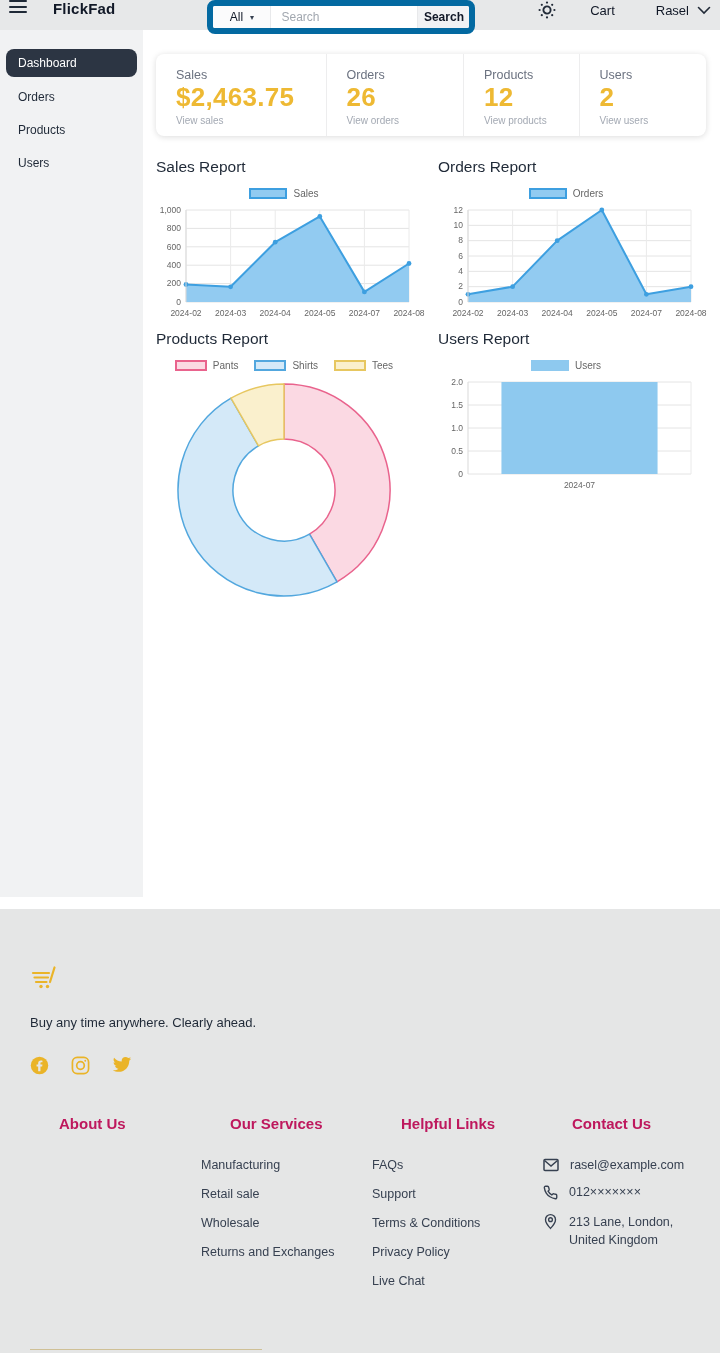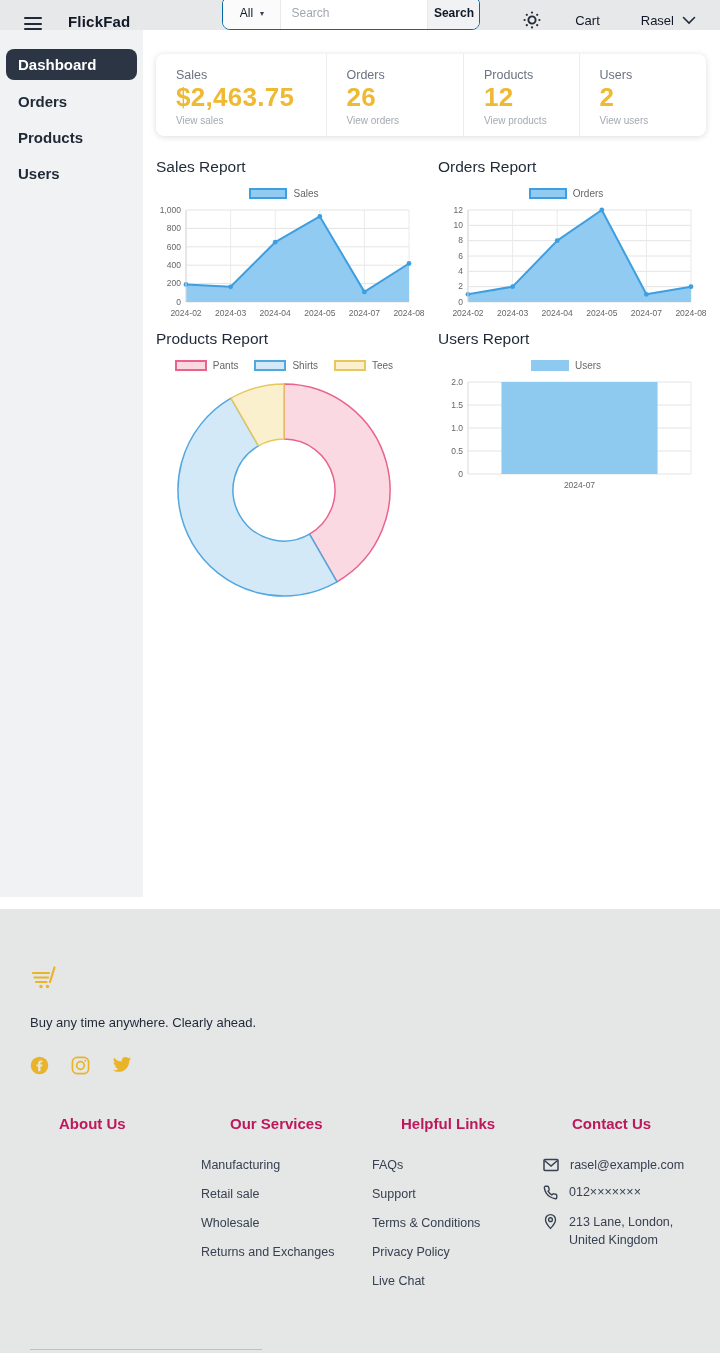--- a/index.html
+++ b/index.html
@@ -1,38 +1,38 @@
 <!DOCTYPE html>
 <html><head>
 <meta charset="utf-8">
 <style>
   * { margin:0; padding:0; box-sizing:border-box; }
   html,body { width:720px; background:#fff; font-family:"Liberation Sans", sans-serif; color:#1f2937; }
   body { height:1369px; overflow:hidden; }
 
   
-  .header { height:30px; background:#e7e8e9; display:flex; align-items:flex-end; padding:0 24px; }
+  .header { height:30px; background:#e7e8e9; display:flex; align-items:flex-start; padding:0 9px; }
   .hamburger { width:18px; cursor:pointer; display:flex; flex-direction:column; gap:3.5px; }
   .hamburger span { height:2px; background:#1f2937; border-radius:1px; }
   .brand { font-size:15px; font-weight:700; color:#111827; margin-left:26px; letter-spacing:.2px; }
-  .searchbar { margin-left:92px; height:34px; display:flex; align-items:stretch; border-radius:8px; overflow:hidden; border:1px solid #0369a1; background:#fff; }
+  .searchbar { margin-left:92px; height:34px; display:flex; align-items:stretch; border-radius:8px; overflow:hidden; border:6px solid #0369a1; background:#fff; }
   .search-cat { width:58px; background:#fbfbfc; display:flex; align-items:center; justify-content:center; gap:7px; font-size:12px; color:#111827; border-right:1px solid #e8e9eb; cursor:pointer; }
   .search-cat .caret { font-size:8px; color:#374151; }
   .search-input { width:146px; border:none; outline:none; padding:0 10px; font-size:12px; font-family:"Liberation Sans",sans-serif; color:#111827; }
   .search-input::placeholder { color:#a2a8b0; }
   .search-btn { width:52px; background:#f1f2f4; border:none; border-left:1px solid #e8e9eb; font-size:12px; font-weight:700; color:#111827; cursor:pointer; font-family:"Liberation Sans",sans-serif; }
   .header-right { margin-left:auto; display:flex; align-items:center; gap:33px; }
   .icon-btn { cursor:pointer; display:flex; align-items:center; }
   .cart-link { font-size:13px; color:#111827; cursor:pointer; }
   .user-menu { display:flex; align-items:center; gap:8px; font-size:13px; color:#111827; cursor:pointer; margin-left:8px; }
 
   
   .content-row { display:flex; height:879px; background:#fff; }
   .sidebar { width:143px; background:#f1f2f3; height:867px; padding-top:19px; flex:none; }
-  .side-item { font-size:15px; color:#1f2937; padding:7px 18px; margin-bottom:5px; cursor:pointer;font-weight:bold; }
+  .side-item { font-size:12px; color:#1f2937; padding:7px 18px; margin-bottom:5px; cursor:pointer; }
   .side-item.active { background:#2c3543; color:#fff; margin:0 6px 6px 6px; padding:7px 12px; border-radius:8px; }
   .main { flex:1; padding:24px 28px 0 13px; }
 
   
   .stats-card { width:550px; height:82px; background:#fff; border-radius:8px; box-shadow:0 1px 6px rgba(0,0,0,.14); display:grid; grid-template-columns:31% 25% 21% 23%; }
   .stat { padding:14px 0 0 20px; border-right:1px solid #ededee; }
   .stat:last-child { border-right:none; }
   .stat-label { font-size:12.5px; color:#6b7280; }
   .stat-value { font-size:26px; font-weight:700; color:#eeb933; line-height:1.15; margin-top:1px; letter-spacing:.3px; }
   .stat-link { font-size:10px; color:#a3a9b3; margin-top:2px; cursor:pointer; }

